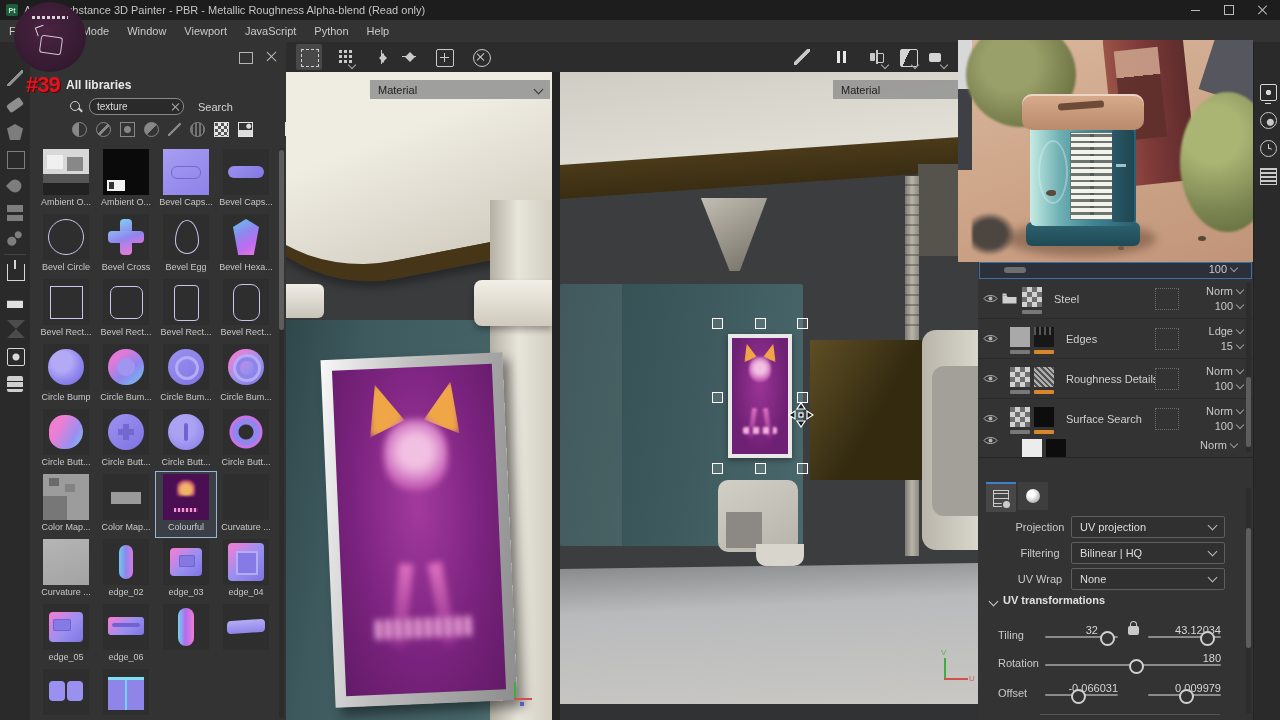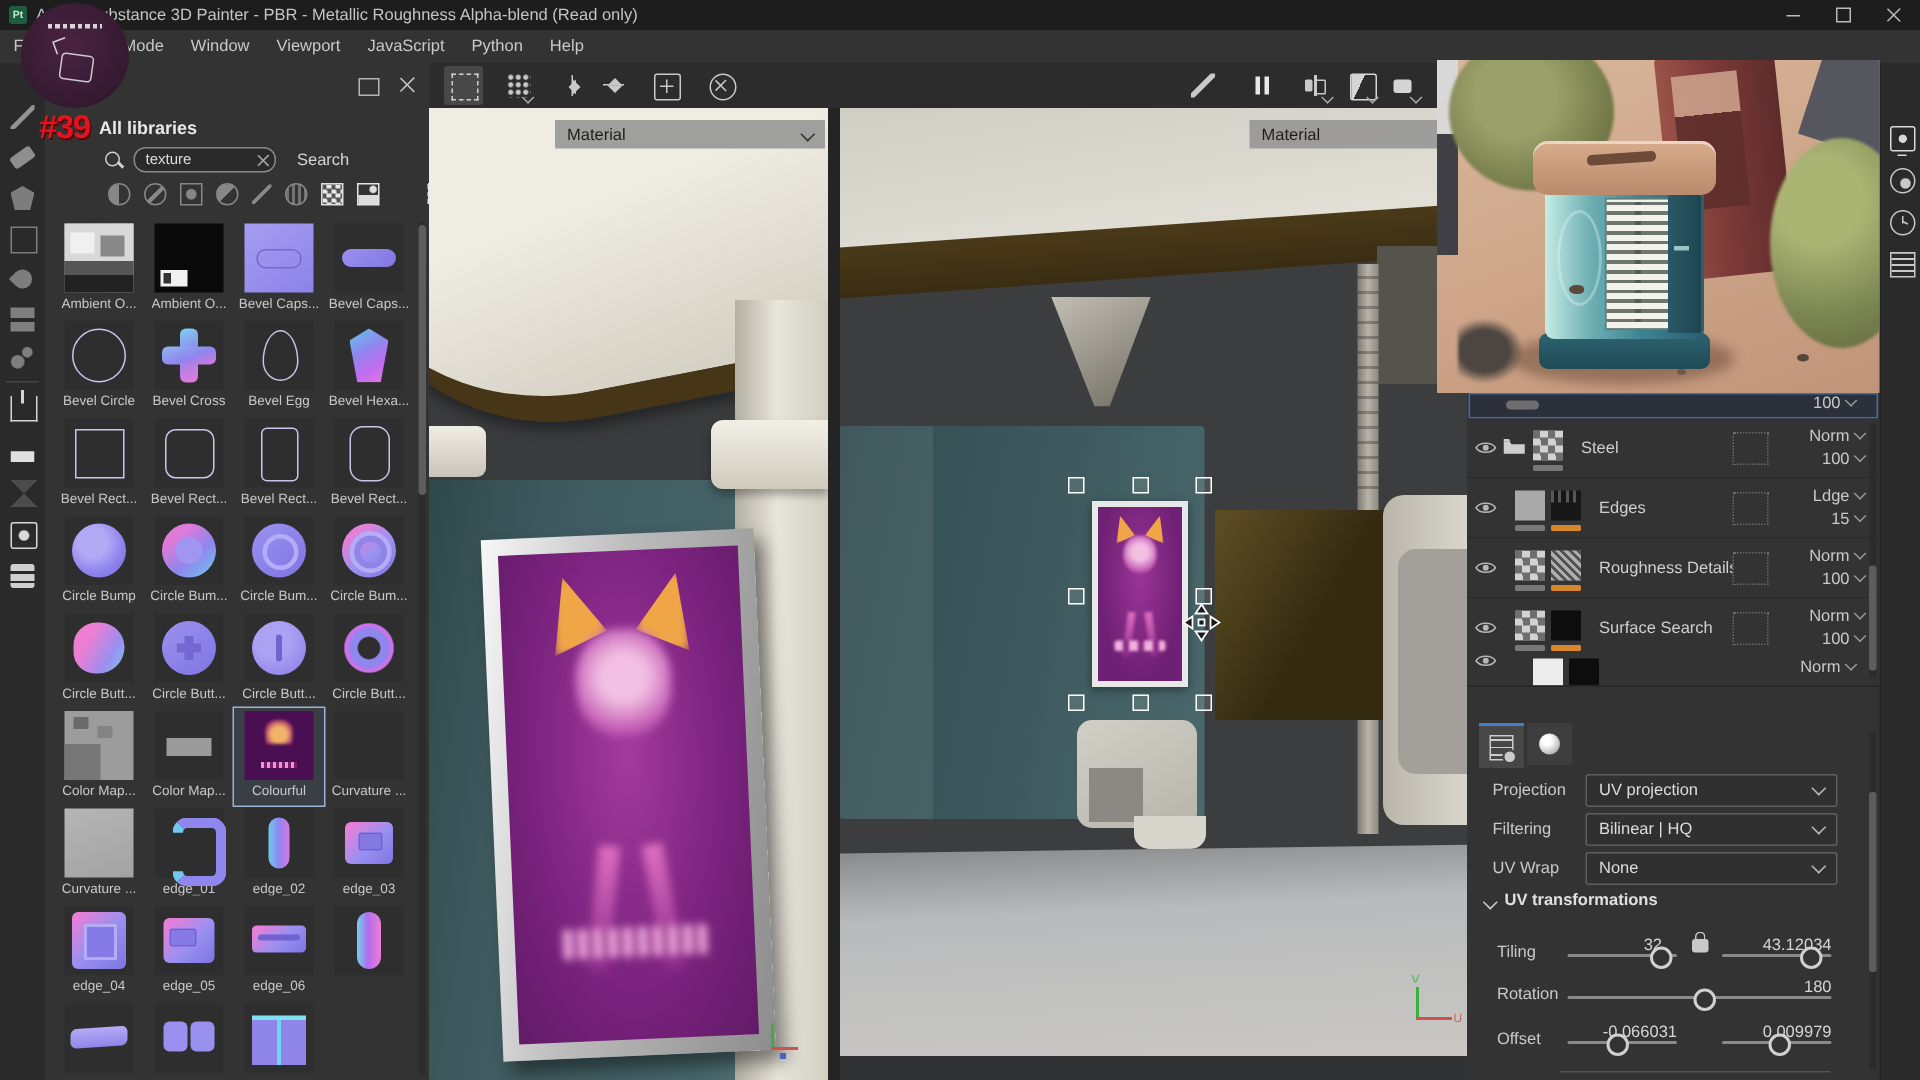--- a/index.html
+++ b/index.html
@@ -315,21 +315,21 @@
   #props{left:978px;top:457px;width:275px;height:263px;background:#333;border-top:1px solid #262626;}
   #phdr{position:absolute;left:0;top:0;width:275px;height:22px;display:flex;align-items:center;}
   #phdr .t{padding-left:12px;font-weight:bold;color:#e0e0e0;letter-spacing:.4px;}
   #ptabs{position:absolute;left:8px;top:24px;display:flex;gap:2px;}
   .ptab{width:30px;height:28px;background:#3e3e3e;display:flex;align-items:center;justify-content:center;}
   .ptab.active{background:#474747;border-top:2px solid #3f7fce;}
   .ti-fill{position:relative;width:14px;height:15px;border:1.2px solid #ccc;background:repeating-linear-gradient(0deg,transparent 0 2px,#ccc 2px 3px,transparent 3px 5px);}
   .ti-fill:after{content:"";position:absolute;right:-2px;bottom:-2px;width:7px;height:7px;border-radius:50%;background:#ccc;box-shadow:0 0 0 1.5px #474747;}
   .ti-mat{width:14px;height:14px;border-radius:50%;background:radial-gradient(circle at 38% 35%,#fff 0 3px,#c9c9c9 60%,#8a8a8a);}
   .prow{position:absolute;left:0;width:275px;height:22px;display:flex;align-items:center;}
-  .prow .lbl{width:62px;padding-left:17px;color:#c9c9c9;}
+  .prow .lbl{width:62px;padding-left:31px;color:#c9c9c9;text-align:center;}
   .psel{flex:1;margin-right:28px;height:20px;background:#303030;border:1px solid #5f5f5f;border-radius:2px;
         display:flex;align-items:center;padding:0 8px;color:#ddd;}
   .psel .dchv{margin-left:auto;width:6px;height:6px;border-right:1.5px solid #bbb;border-bottom:1.5px solid #bbb;transform:rotate(45deg);margin-bottom:3px;}
   #psec{position:absolute;left:12px;top:136px;display:flex;align-items:center;gap:6px;font-weight:bold;color:#e0e0e0;}
   #psec .dchv{width:6px;height:6px;border-right:1.6px solid #ccc;border-bottom:1.6px solid #ccc;transform:rotate(45deg);margin-bottom:-2px;}
   .srow{position:absolute;left:0;width:275px;height:20px;}
   .srow .lbl{position:absolute;left:20px;top:3px;color:#c9c9c9;}
   .track{position:absolute;top:10px;height:2px;background:#8a8a8a;border-radius:1px;}
   .handle{position:absolute;top:-5px;width:11px;height:11px;border-radius:50%;background:#333;border:2px solid #d0d0d0;margin-left:-6px;}
   .sval{position:absolute;top:-12px;color:#d5d5d5;}
@@ -507,24 +507,20 @@
           <div class="athumb t-posterT"></div>
           <div class="albl">Colourful</div>
         </div>
         <div class="acell">
           <div class="athumb t-curva"></div>
           <div class="albl">Curvature ...</div>
         </div>
         <div class="acell">
           <div class="athumb t-curvb"></div>
           <div class="albl">Curvature ...</div>
-        </div>
-        <div class="acell">
-          <div class="athumb t-e01"></div>
-          <div class="albl">edge_01</div>
         </div>
         <div class="acell">
           <div class="athumb t-e02"></div>
           <div class="albl">edge_02</div>
         </div>
         <div class="acell">
           <div class="athumb t-e03"></div>
           <div class="albl">edge_03</div>
         </div>
         <div class="acell">
@@ -843,21 +839,21 @@
         </div>
     </div>
     <div id="psec">
       <span class="dchv"></span>
       <span>UV transformations</span>
     </div>
 
     <div class="srow" style="top:168px">
       <span class="lbl">Tiling</span>
       <div class="track" style="left:67px;width:73px">
-        <span class="sval" style="right:10px">32</span>
+        <span class="sval" style="right:20px">32</span>
         <div class="handle" style="left: 84%;"></div>
       </div>
       <div class="lock"></div>
       <div class="track" style="left:170px;width:73px">
         <span class="sval" style="right:0">43.12034</span>
         <div class="handle" style="left: 80%;"></div>
       </div>
     </div>
 
     <div class="srow" style="top:196px">

